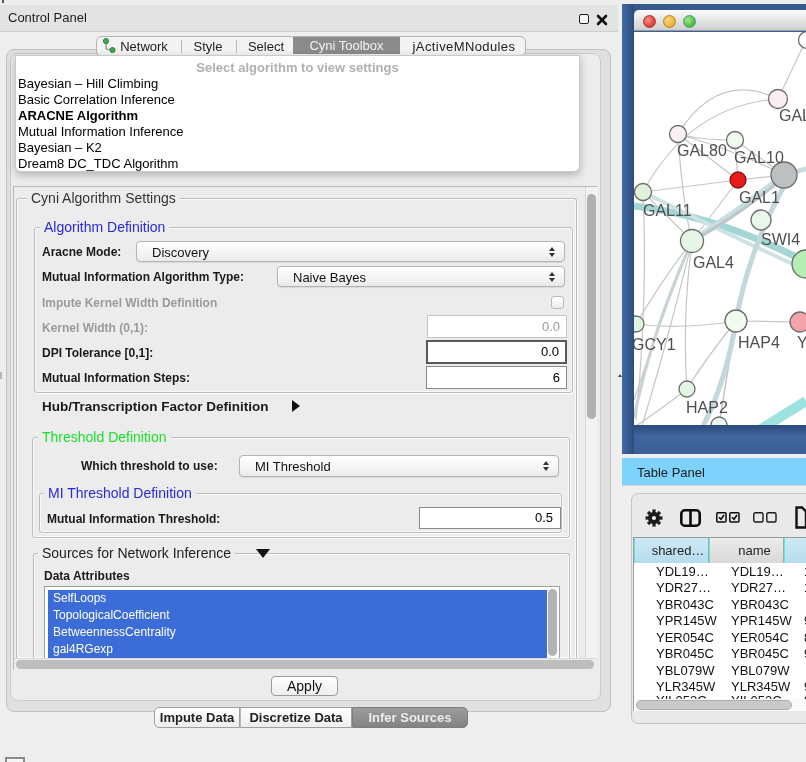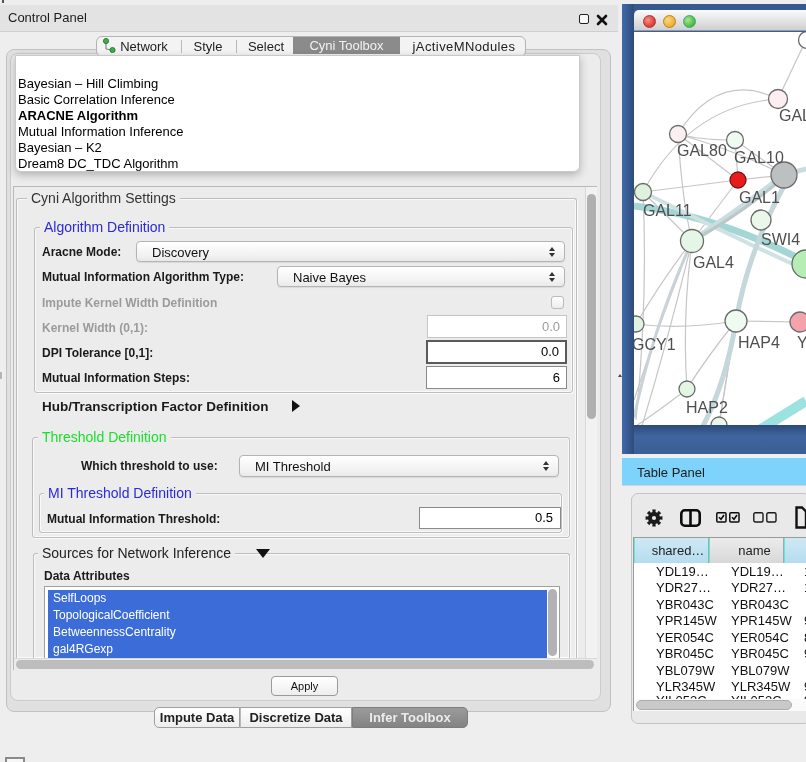--- a/index.html
+++ b/index.html
@@ -33,21 +33,21 @@
 .carr { position:absolute; right:7px; top:50%; width:8px; height:12px; transform:translateY(-50%); }
 .carr:before { content:""; position:absolute; left:0; top:1px; border-left:3.5px solid transparent; border-right:3.5px solid transparent; border-bottom:4.5px solid #333; }
 .carr:after { content:""; position:absolute; left:0; bottom:1px; border-left:3.5px solid transparent; border-right:3.5px solid transparent; border-top:4.5px solid #333; }
 
 .tf { position:absolute; background:#fff; font-size:13px; text-align:right; }
 
 #attrlist { left:44px; top:586px; width:516px; height:73px; background:#fff; border:1px solid #9f9f9f; overflow:hidden; }
 .li { position:absolute; left:3px; width:499px; height:17px; background:#3c6cd7; color:#fff; font-size:12px; line-height:17px; padding-left:5px; }
 #listthumb { left:548px; top:589px; width:9px; height:67px; background:#b3b3b3; border-radius:4.5px; }
 
-#apply { left:271px; top:676px; width:67px; height:20px; border:1px solid #9a9a9a; border-radius:4px; background:linear-gradient(#ffffff,#eeeeee); text-align:center; font-size:11px; line-height:19px; color:#111; }
+#apply { left:271px; top:676px; width:67px; height:20px; border:1px solid #9a9a9a; border-radius:4px; background:linear-gradient(#ffffff,#eeeeee); text-align:center; font-size:14px; line-height:19px; color:#111; }
 .btab { position:absolute; top:707px; height:21px; border:1px solid #9f9f9f; background:linear-gradient(#ffffff,#ededed); font-size:13px; font-weight:bold; color:#222; text-align:center; line-height:20px; }
 
 #dropdown { left:15px; top:55px; width:565px; height:117px; background:#fff; border:1px solid #c9c9c9; border-radius:0 0 6px 6px; box-shadow:0 3px 8px rgba(0,0,0,.25); overflow:hidden; }
 #dropdown .ph { position:absolute; left:0; width:100%; top:4px; text-align:center; font-size:13px; font-weight:bold; color:#b0b0b0; }
 .ditem { position:absolute; left:2px; font-size:13px; color:#000; white-space:nowrap; }
 
 #netwin { left:622px; top:4px; width:184px; height:450px; background:#3a5f9f; }
 #nettitle { left:634px; top:10px; width:172px; height:21px; background:linear-gradient(#fbfbfb,#cfcfcf); border-bottom:1px solid #9a9a9a; border-radius:5px 0 0 0; }
 .tl { position:absolute; top:14.5px; width:13px; height:13px; border-radius:50%; }
 #netcanvas { left:634px; top:32px; width:172px; height:393px; background:#ffffff; }
@@ -157,24 +157,25 @@
   <div class="li" style="top:37px">BetweennessCentrality</div>
   <div class="li" style="top:54px;height:19px">gal4RGexp</div>
 </div>
 <div class="abs" id="listthumb"></div>
 
 <div class="abs" style="left:14px;top:658px;width:583px;height:12px;background:#ececec;border-top:1px solid #d8d8d8"></div>
 <div class="abs" style="left:16px;top:660px;width:578px;height:9px;background:#bdbdbd;border-radius:4.5px"></div>
 <div class="abs" id="apply">Apply</div>
 <div class="abs btab" style="left:154px;width:86px;border-radius:5px 0 0 5px">Impute Data</div>
 <div class="abs btab" style="left:240px;width:112px;border-left:1px solid #b8b8b8">Discretize Data</div>
-<div class="abs btab" style="left:352px;width:116px;background:linear-gradient(#9b9b9b,#838383);color:#ececec;border-color:#7d7d7d;border-radius:0 5px 5px 0">Infer Toolbox</div>
+<div class="abs btab" style="left:352px;width:116px;background:linear-gradient(#9b9b9b,#838383);color:#ececec;border-color:#7d7d7d;border-radius:0 5px 5px 0">Infer Sources</div>
 <div class="abs" id="blsq"></div>
 
 <div class="abs" id="dropdown">
+  <div class="ph">Select algorithm to view settings</div>
   <div class="ditem" style="top:20px">Bayesian – Hill Climbing</div>
   <div class="ditem" style="top:36px">Basic Correlation Inference</div>
   <div class="ditem b" style="top:52px">ARACNE Algorithm</div>
   <div class="ditem" style="top:68px">Mutual Information Inference</div>
   <div class="ditem" style="top:84px">Bayesian – K2</div>
   <div class="ditem" style="top:100px">Dream8 DC_TDC Algorithm</div>
 </div>
 
 <div class="abs" id="netwin"></div>
 <div class="abs" style="left:622px;top:4px;width:12px;height:450px;background:linear-gradient(90deg,#4169ab,#2e4c78)"></div>

